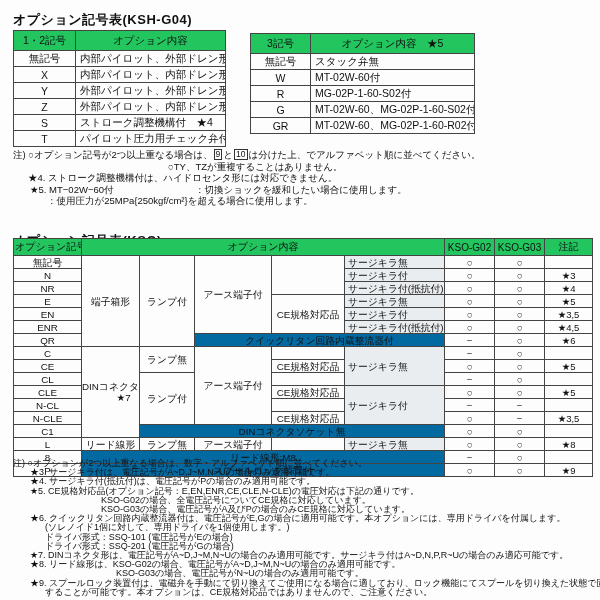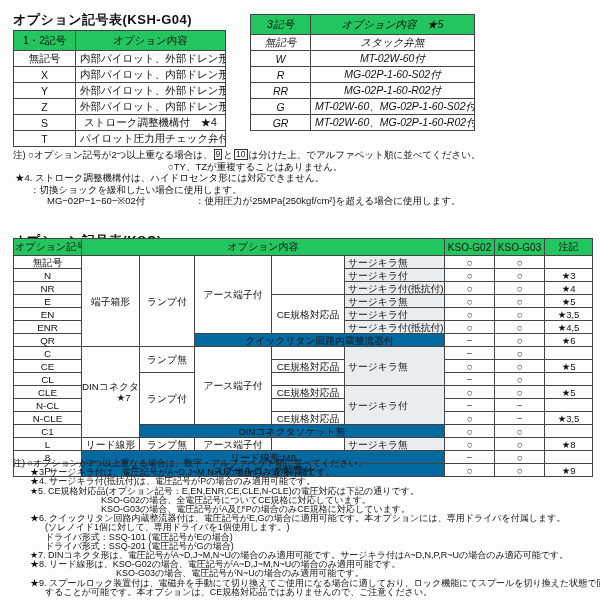--- a/index.html
+++ b/index.html
@@ -13,21 +13,21 @@
 
   
   table{border-collapse:collapse;table-layout:fixed;}
   table.t{border:1.5px solid #333;}
   .t th,.t td{border:1px solid #444;overflow:hidden;white-space:nowrap;}
   .t th{background:#22c55e;font-weight:normal;}
 
   
   .small-t{width:212px;font-size:10.5px;}
   .small-t th{height:17px;}
-  .small-t td{height:15px;padding:0 4px;text-align:center;}
+  .small-t td{height:15px;padding:0 4px;}
   .small-t td.sym{text-align:center;padding:0;}
   .small-t2{width:224px;}
 
   
   .note-line{font-size:9.5px;line-height:11.6px;white-space:nowrap;}
   .numbox{display:inline-block;border:1px solid #333;font-size:8.5px;
           line-height:9px;padding:0 1px;margin:0 1px;vertical-align:1px;background:#fff;}
   .lblrow{display:flex;}
   .lblrow .lab{flex:0 0 auto;}
 
@@ -86,21 +86,21 @@
     <td class="sym">S</td>
     <td>ストローク調整機構付　★4</td>
   </tr>
   <tr>
     <td class="sym">T</td>
     <td>パイロット圧力用チェック弁付</td>
   </tr>
 </tbody>
   </table>
 
-<table class="t small-t small-t2 abs" style="left:250px;top:14px;font-style:italic;">
+<table class="t small-t small-t2 abs" style="left:250px;top:33px;">
   <colgroup>
       <col style="width:60px">
       <col style="width:164px">
     </colgroup>
   <tbody>
       <tr>
     <th>3記号</th>
     <th>オプション内容　★5</th>
   </tr>
   <tr>
@@ -109,45 +109,41 @@
   </tr>
   <tr>
     <td class="sym">W</td>
     <td>MT-02W-60付</td>
   </tr>
   <tr>
     <td class="sym">R</td>
     <td>MG-02P-1-60-S02付</td>
   </tr>
   <tr>
-    <td class="sym">RR</td>
-    <td>MG-02P-1-60-R02付</td>
-  </tr>
-  <tr>
     <td class="sym">G</td>
     <td>MT-02W-60、MG-02P-1-60-S02付</td>
   </tr>
   <tr>
     <td class="sym">GR</td>
     <td>MT-02W-60、MG-02P-1-60-R02付</td>
   </tr>
 </tbody>
   </table>
 
 <div class="abs" style="left:13px;top:149px;">
   <div class="note-line">
     <span>注) ○オプション記号が2つ以上重なる場合は、</span><span class="numbox">9</span><span>と</span><span class="numbox">10</span><span>は分けた上、でアルファベット順に並べてください。</span>
   </div>
   <div class="note-line" style="margin-left:17px;text-align:center;">○TY、TZが重複することはありません。</div>
-  <div class="note-line" style="margin-left:2px;">★4. ストローク調整機構付は、ハイドロセンタ形には対応できません。</div>
+  <div class="note-line" style="margin-left:15px;">★4. ストローク調整機構付は、ハイドロセンタ形には対応できません。</div>
   <div class="note-line lblrow" style="margin-left:17px;">
+    <span class="lab" style="width:165px;">★5. MT−02W−60付</span>
     <span>：切換ショックを緩和したい場合に使用します。</span>
   </div>
   <div class="note-line lblrow" style="margin-left:34px;">
-    <span class="lab" style="width:148px;">MG−02P−1−60−※02付</span>
     <span>：使用圧力が25MPa{250kgf/cm²}を超える場合に使用します。</span>
   </div>
 </div>
 
 <div class="abs sec-title" style="left:13px;top:232px;">オプション記号表(KSO)</div>
 
 <table class="t kso abs" style="left:13px;top:238px;">
   <colgroup>
     <col style="width:68px">
       <col style="width:58px">

